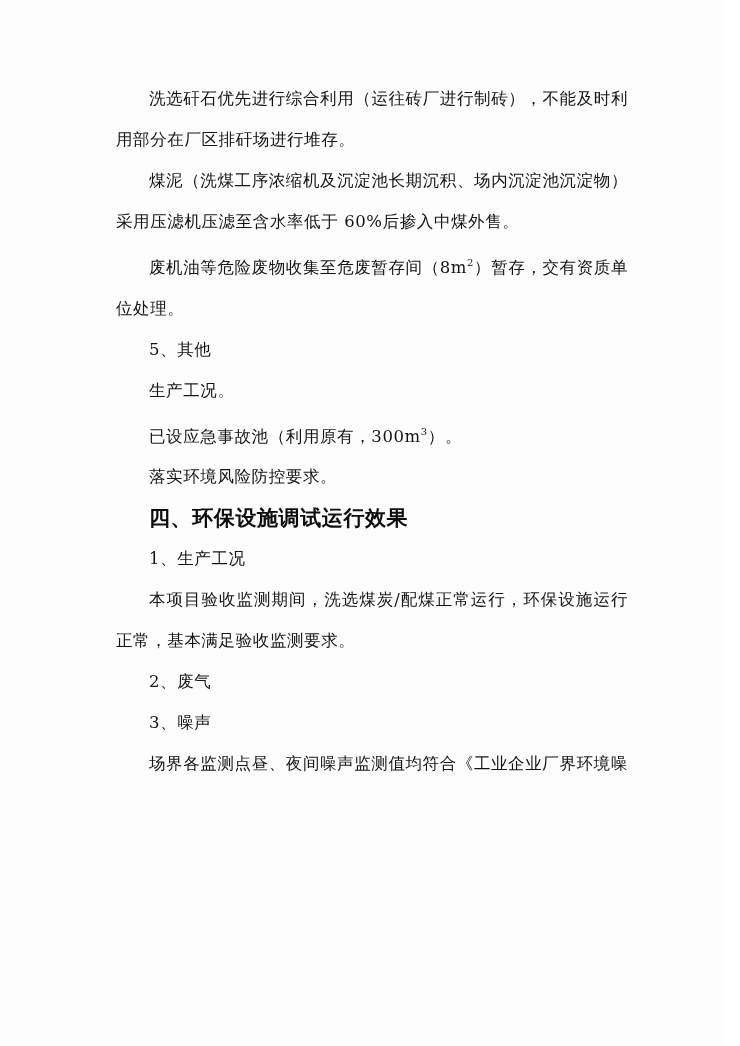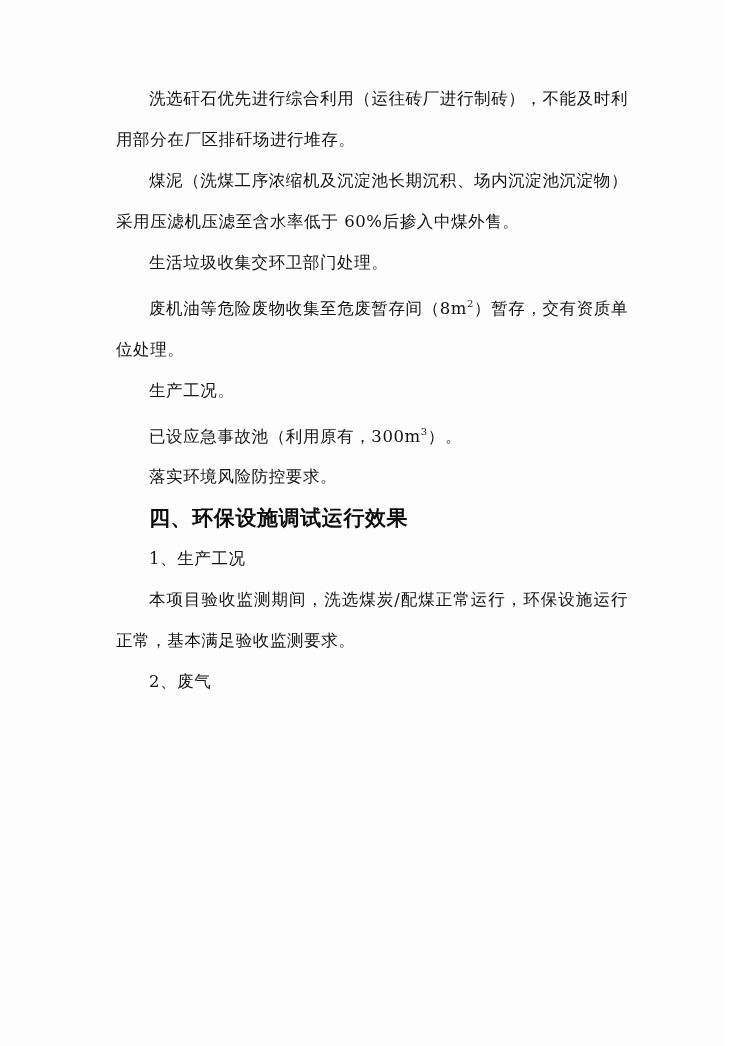--- a/index.html
+++ b/index.html
@@ -51,36 +51,38 @@
 </style>
 </head>
 <body>
 
 <div id="page">
 
   <p class="para indent">洗选矸石优先进行综合利用（运往砖厂进行制砖），不能及时利用部分在厂区排矸场进行堆存。</p>
 
   <p class="para indent">煤泥（洗煤工序浓缩机及沉淀池长期沉积、场内沉淀池沉淀物）采用压滤机压滤至含水率低于 60%后掺入中煤外售。</p>
 
-  <p class="para indent">生活垃圾收集交环卫部门处理。</p>
 
   <p class="para indent"><span>废机油等危险废物收集至危废暂存间（8m</span><span class="sub">2</span><span>）暂存，交有资质单位处理。</span></p>
 
+  <p class="para indent">5、其他</p>
 
   <p class="para indent">生产工况。</p>
 
   <p class="para indent"><span>已设应急事故池（利用原有，300m</span><span class="sub">3</span><span>）。</span></p>
 
   <p class="para indent">落实环境风险防控要求。</p>
 
   <p class="heading">四、环保设施调试运行效果</p>
 
 
   <p class="para indent">1、生产工况</p>
 
   <p class="para indent">本项目验收监测期间，洗选煤炭/配煤正常运行，环保设施运行正常，基本满足验收监测要求。</p>
 
   <p class="para indent">2、废气</p>
 
 
+  <p class="para indent">3、噪声</p>
 
+  <p class="para indent">场界各监测点昼、夜间噪声监测值均符合《工业企业厂界环境噪</p>
 
 </div>
 
 </body></html>

